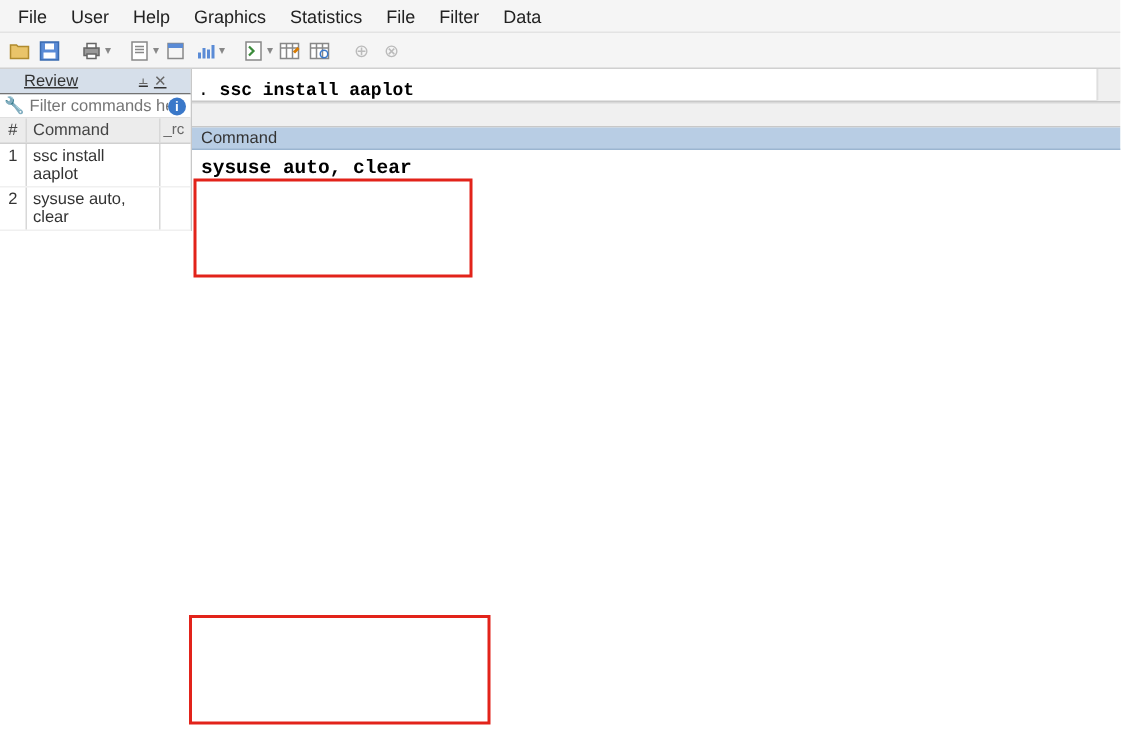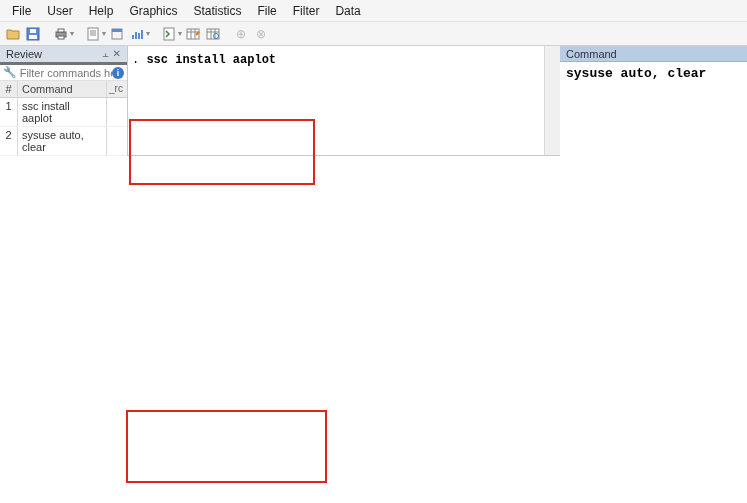--- a/index.html
+++ b/index.html
@@ -5,33 +5,33 @@
 * { margin: 0; padding: 0; box-sizing: border-box; }
 body { font-family: "Segoe UI", Tahoma, sans-serif; font-size: 12px; background: #fff; width: 747px; height: 503px; overflow: hidden; display: flex; flex-direction: column; }
 .menubar { display: flex; background: #f5f5f5; border-bottom: 1px solid #e3e3e3; padding: 2px 4px; height: 22px; align-items: center; }
 .menu-item { padding: 2px 8px; color: #222; cursor: default; }
 .toolbar { display: flex; background: #f5f5f5; border-bottom: 1px solid #d0d0d0; padding: 3px 4px; height: 24px; align-items: center; gap: 2px; }
 .tb-btn { width: 18px; height: 18px; display: flex; align-items: center; justify-content: center; cursor: default; color: #555; font-size: 12px; }
 .tb-sep { width: 6px; }
 .tb-dd { font-size: 8px; color: #888; margin-left: -2px; }
 .main { flex: 1; display: flex; min-height: 0; }
 .review-panel { width: 128px; background: #f5f5f5; border-right: 1px solid #c8c8c8; display: flex; flex-direction: column; }
-.review-header { background: #d6dfea; border-bottom: 3px solid #737373; padding: 2px 6px; font-size: 11px; color: #333; display: flex; align-items: center; justify-content: space-between; }
+.review-header { background: #d6dfea; border-bottom: 1px solid #737373; padding: 2px 16px; font-size: 11px; color: #333; display: flex; align-items: center; justify-content: space-between; text-decoration: underline; }
 .review-header-icons { display: flex; gap: 4px; font-size: 10px; color: #666; }
 .filter-row { display: flex; align-items: center; background: #fff; border-bottom: 1px solid #e0e0e0; padding: 1px 3px; }
 .filter-icon { color: #4a7ab5; font-size: 11px; margin-right: 3px; }
 .filter-input { flex: 1; border: none; font-size: 11px; color: #999; outline: none; min-width: 0; }
 .info-icon { width: 12px; height: 12px; border-radius: 50%; background: #3a78c9; color: #fff; font-size: 9px; display: flex; align-items: center; justify-content: center; font-weight: bold; }
 .cmd-header-row { display: flex; background: #ececec; border-bottom: 1px solid #d0d0d0; font-size: 11px; color: #444; }
 .col-num { width: 18px; padding: 2px 3px; border-right: 1px solid #d8d8d8; text-align: center; }
 .col-cmd { flex: 1; padding: 2px 4px; border-right: 1px solid #d8d8d8; }
 .col-rc { width: 20px; padding: 2px 2px; text-align: left; font-size: 10px; color: #666; }
 .cmd-list { flex: 1; background: #fff; }
 .cmd-row { display: flex; font-size: 11px; color: #333; border-bottom: 1px solid #f0f0f0; }
-.right-side { flex: 1; display: flex; flex-direction: row; min-width: 0; }
+.right-side { flex: 1; display: flex; flex-direction: column; min-width: 0; }
 .results-wrap { flex: 1; position: relative; border-bottom: 1px solid #c8c8c8; overflow: hidden; }
 .results { position: absolute; inset: 0; padding: 6px 8px 6px 4px; font-family: "Courier New", monospace; font-size: 12px; color: #000; line-height: 1.35; white-space: pre; overflow: auto; }
 .results .bold { font-weight: bold; }
 .scrollbar-v { position: absolute; right: 0; top: 0; bottom: 0; width: 16px; background: #f0f0f0; border-left: 1px solid #d8d8d8; }
 .scrollbar-h-strip { height: 16px; background: #f0f0f0; border-top: 1px solid #d8d8d8; display: flex; }
 .sb-track { flex: 0 0 60%; }
 .sb-corner { flex: 1; }
 .command-panel { height: 70px; display: flex; flex-direction: column; border-top: 1px solid #c8c8c8; }
 .command-title { background: #b8cde4; padding: 1px 6px; font-size: 11px; color: #333; border-bottom: 1px solid #9bb5d0; }
 .command-input-wrap { flex: 1; background: #fff; padding: 4px 6px; }

